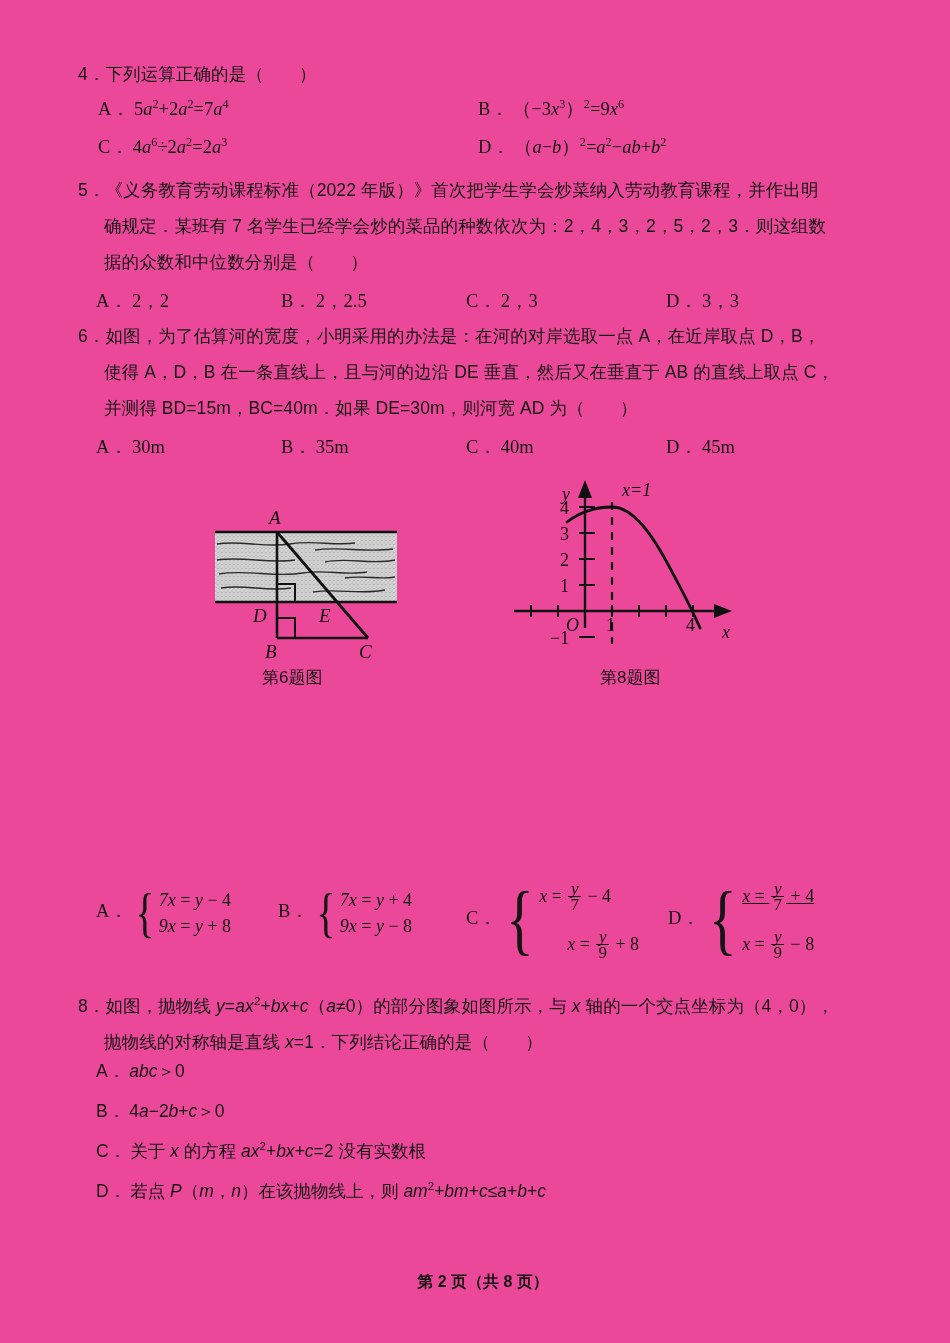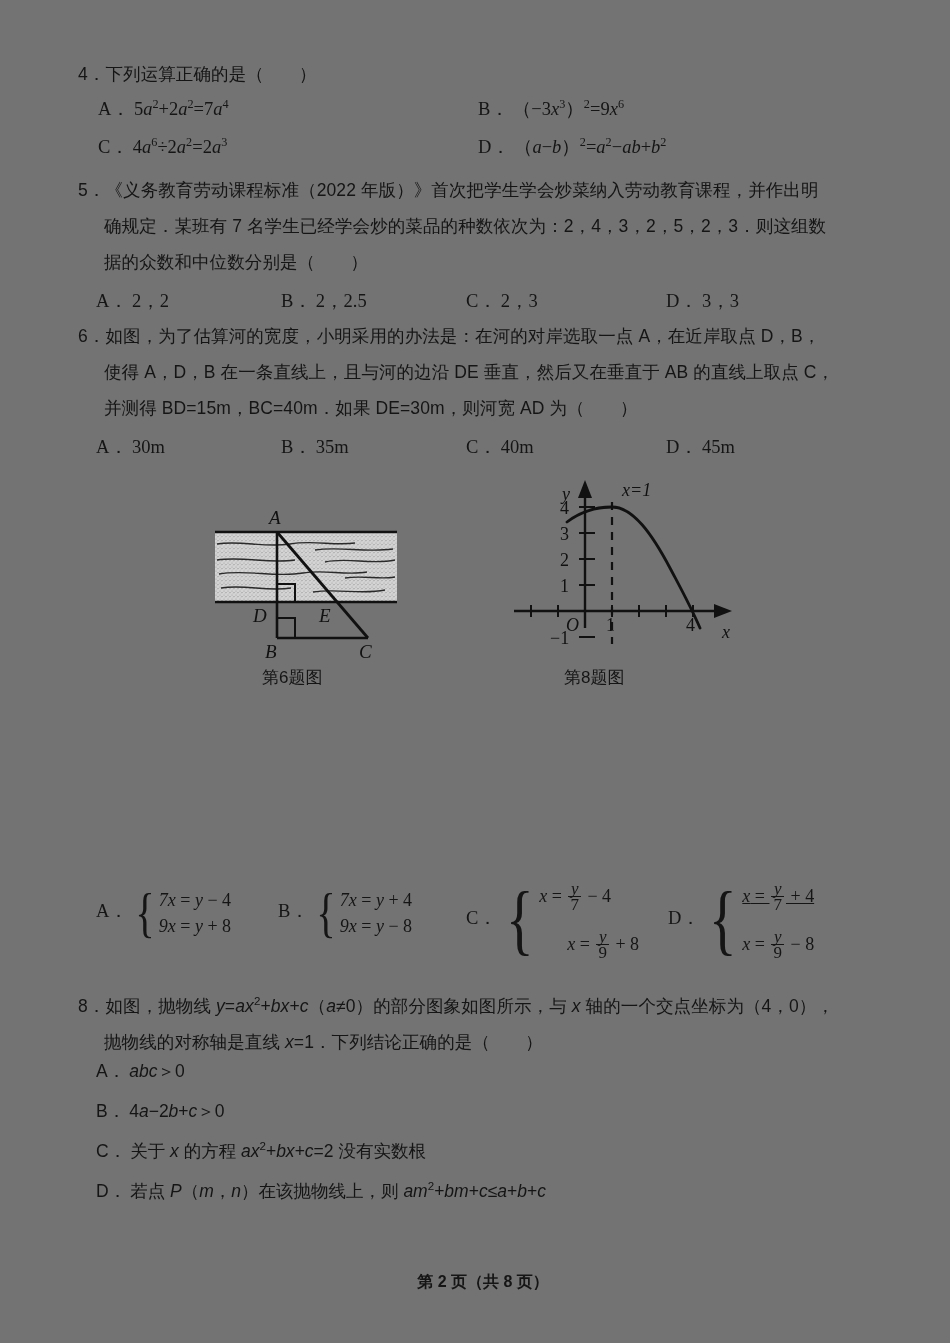--- a/index.html
+++ b/index.html
@@ -13,21 +13,21 @@
     position: relative;
     font-family: "Liberation Serif", "DejaVu Serif", serif;
     color: #151515;
     overflow: hidden;
   }
   .page {
     position: absolute;
     left: 0; top: 0;
     width: 950px;
     height: 1343px;
-    background: #737373;
+    background: #ec4899;
   }
   .q {
     position: absolute;
     left: 78px;
     width: 800px;
   }
   .qline {
     font-size: 18.5px;
     line-height: 36px;
     white-space: nowrap;
@@ -242,21 +242,21 @@
       <text x="60" y="72" font-family="Liberation Serif, serif" font-size="18" fill="#111">3</text>
       <text x="60" y="98" font-family="Liberation Serif, serif" font-size="18" fill="#111">2</text>
       <text x="60" y="124" font-family="Liberation Serif, serif" font-size="18" fill="#111">1</text>
       <text x="50" y="176" font-family="Liberation Serif, serif" font-size="18" fill="#111">−1</text>
       <text x="66" y="163" font-family="Liberation Serif, serif" font-style="italic" font-size="18" fill="#111">O</text>
       <text x="106" y="163" font-family="Liberation Serif, serif" font-size="18" fill="#111">1</text>
       <text x="186" y="163" font-family="Liberation Serif, serif" font-size="18" fill="#111">4</text>
       <text x="122" y="28" font-family="Liberation Serif, serif" font-style="italic" font-size="18" fill="#111">x=1</text>
     </svg>
   </div>
-  <div class="caption" style="left:564px; top:666px;">第8题图</div>
+  <div class="caption" style="left:600px; top:666px;">第8题图</div>
 
 
   <div class="opts" style="top:872px; height:110px;">
 
     <div class="opt" style="left:18px; top:14px;">
       <span class="olabel">A．</span><span class="sys">
           <span class="brace">{</span>
           <span class="sysrows">
             <span class="sysrow"><i>7x</i> = <i>y</i> − 4</span>
             <span class="sysrow"><i>9x</i> = <i>y</i> + 8</span>

